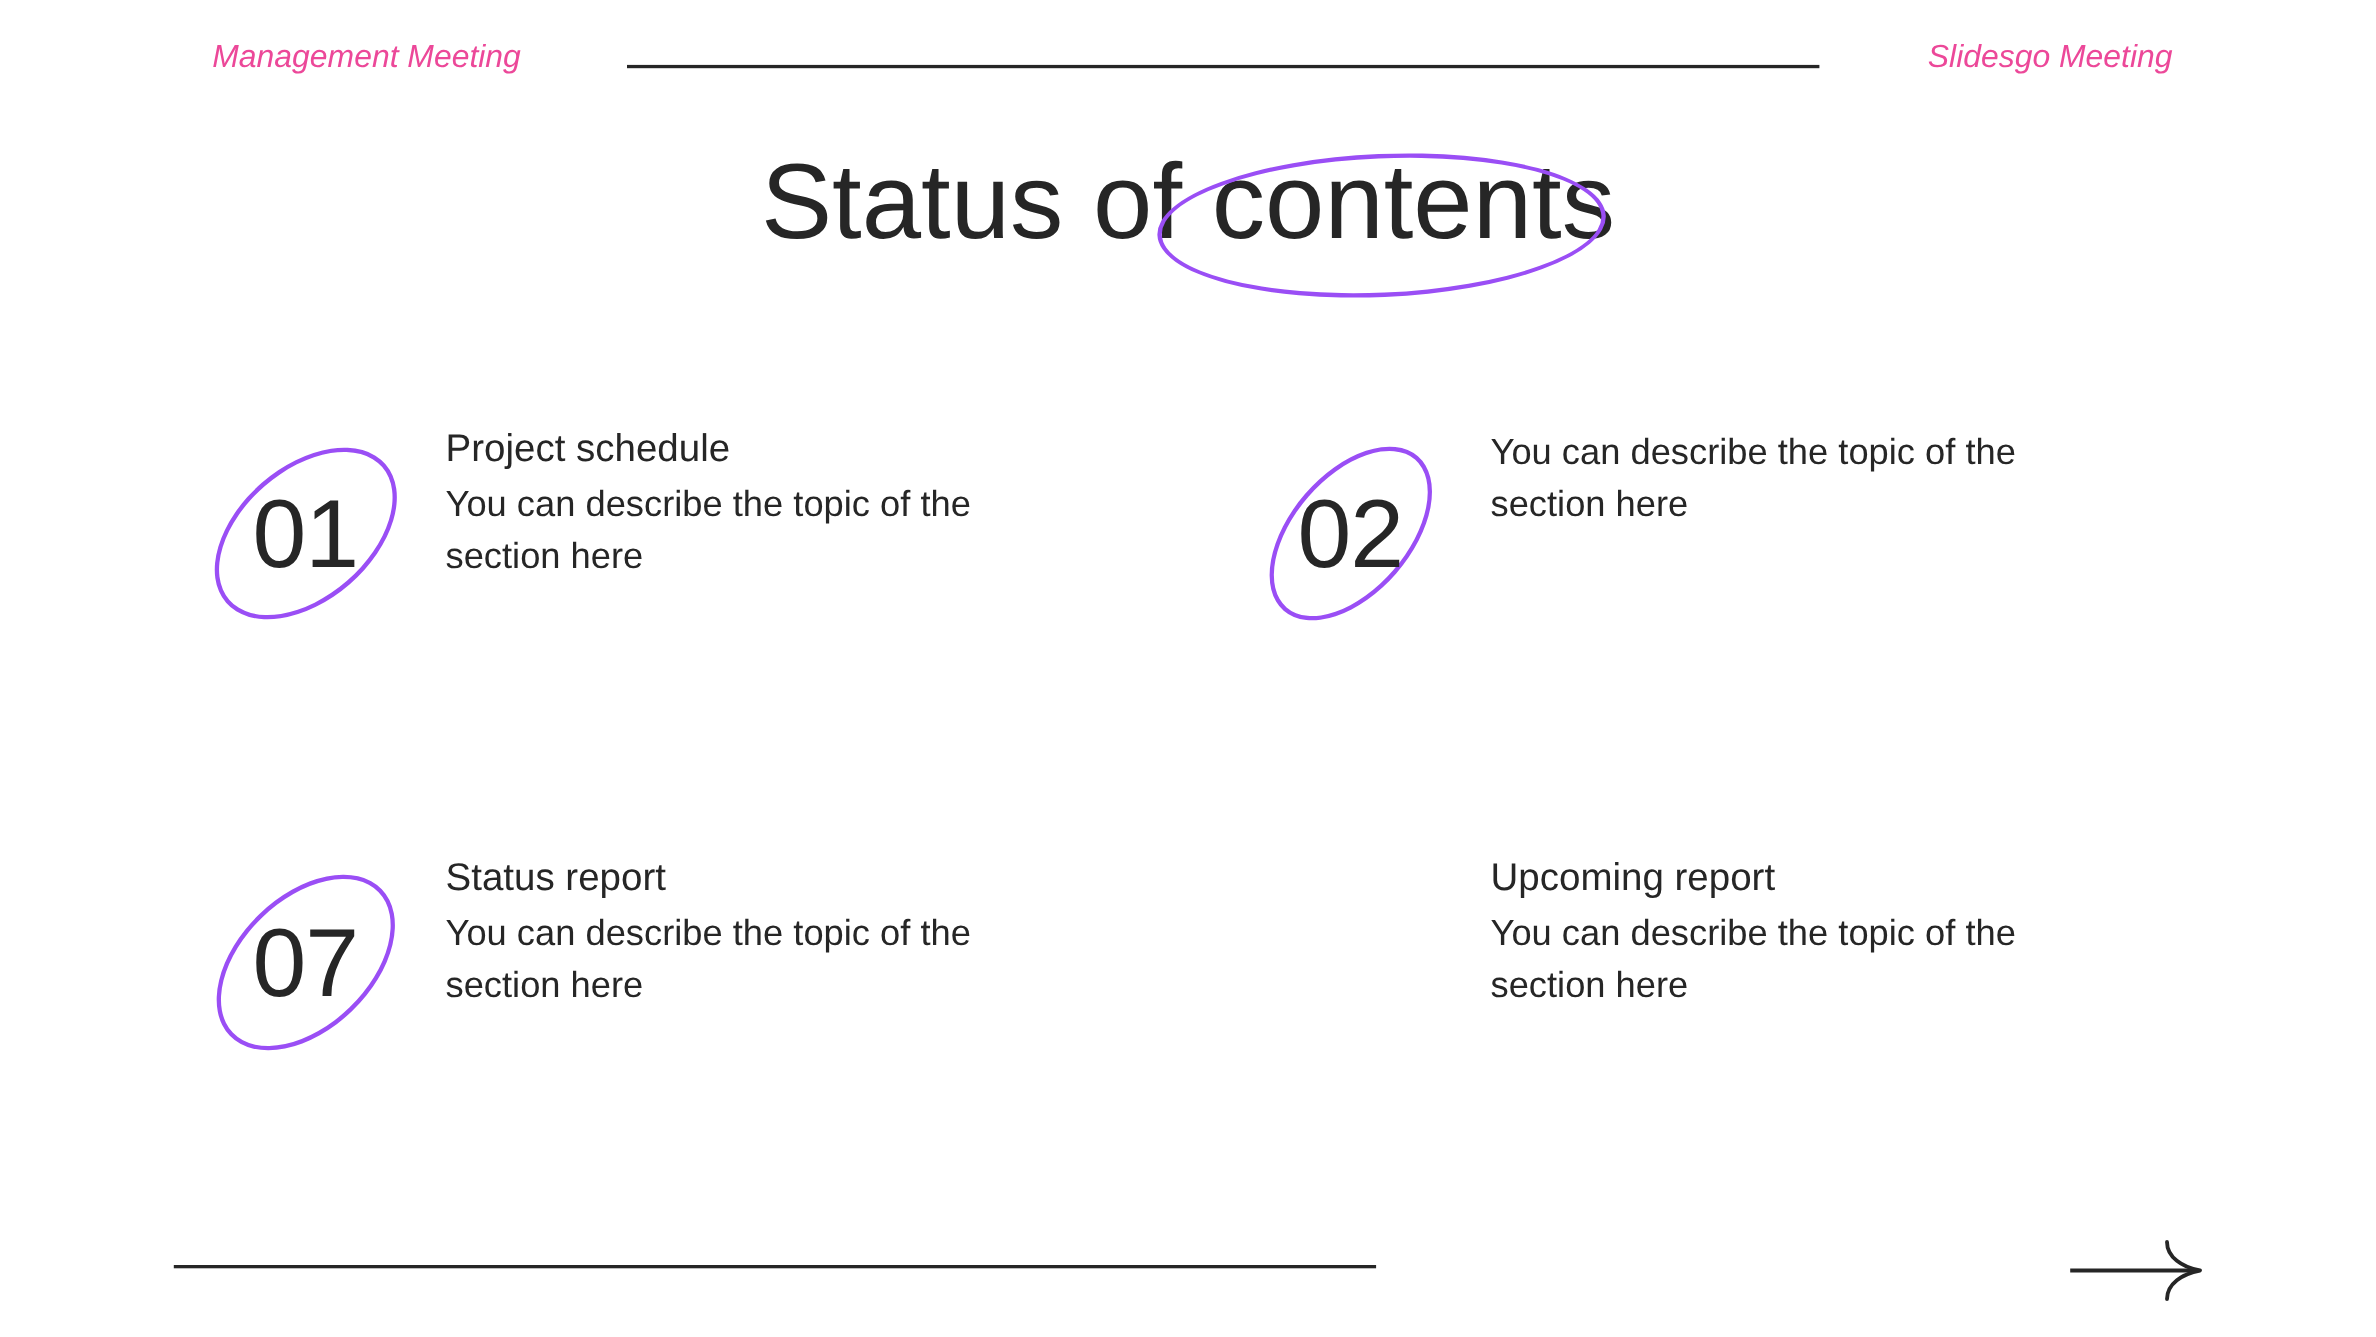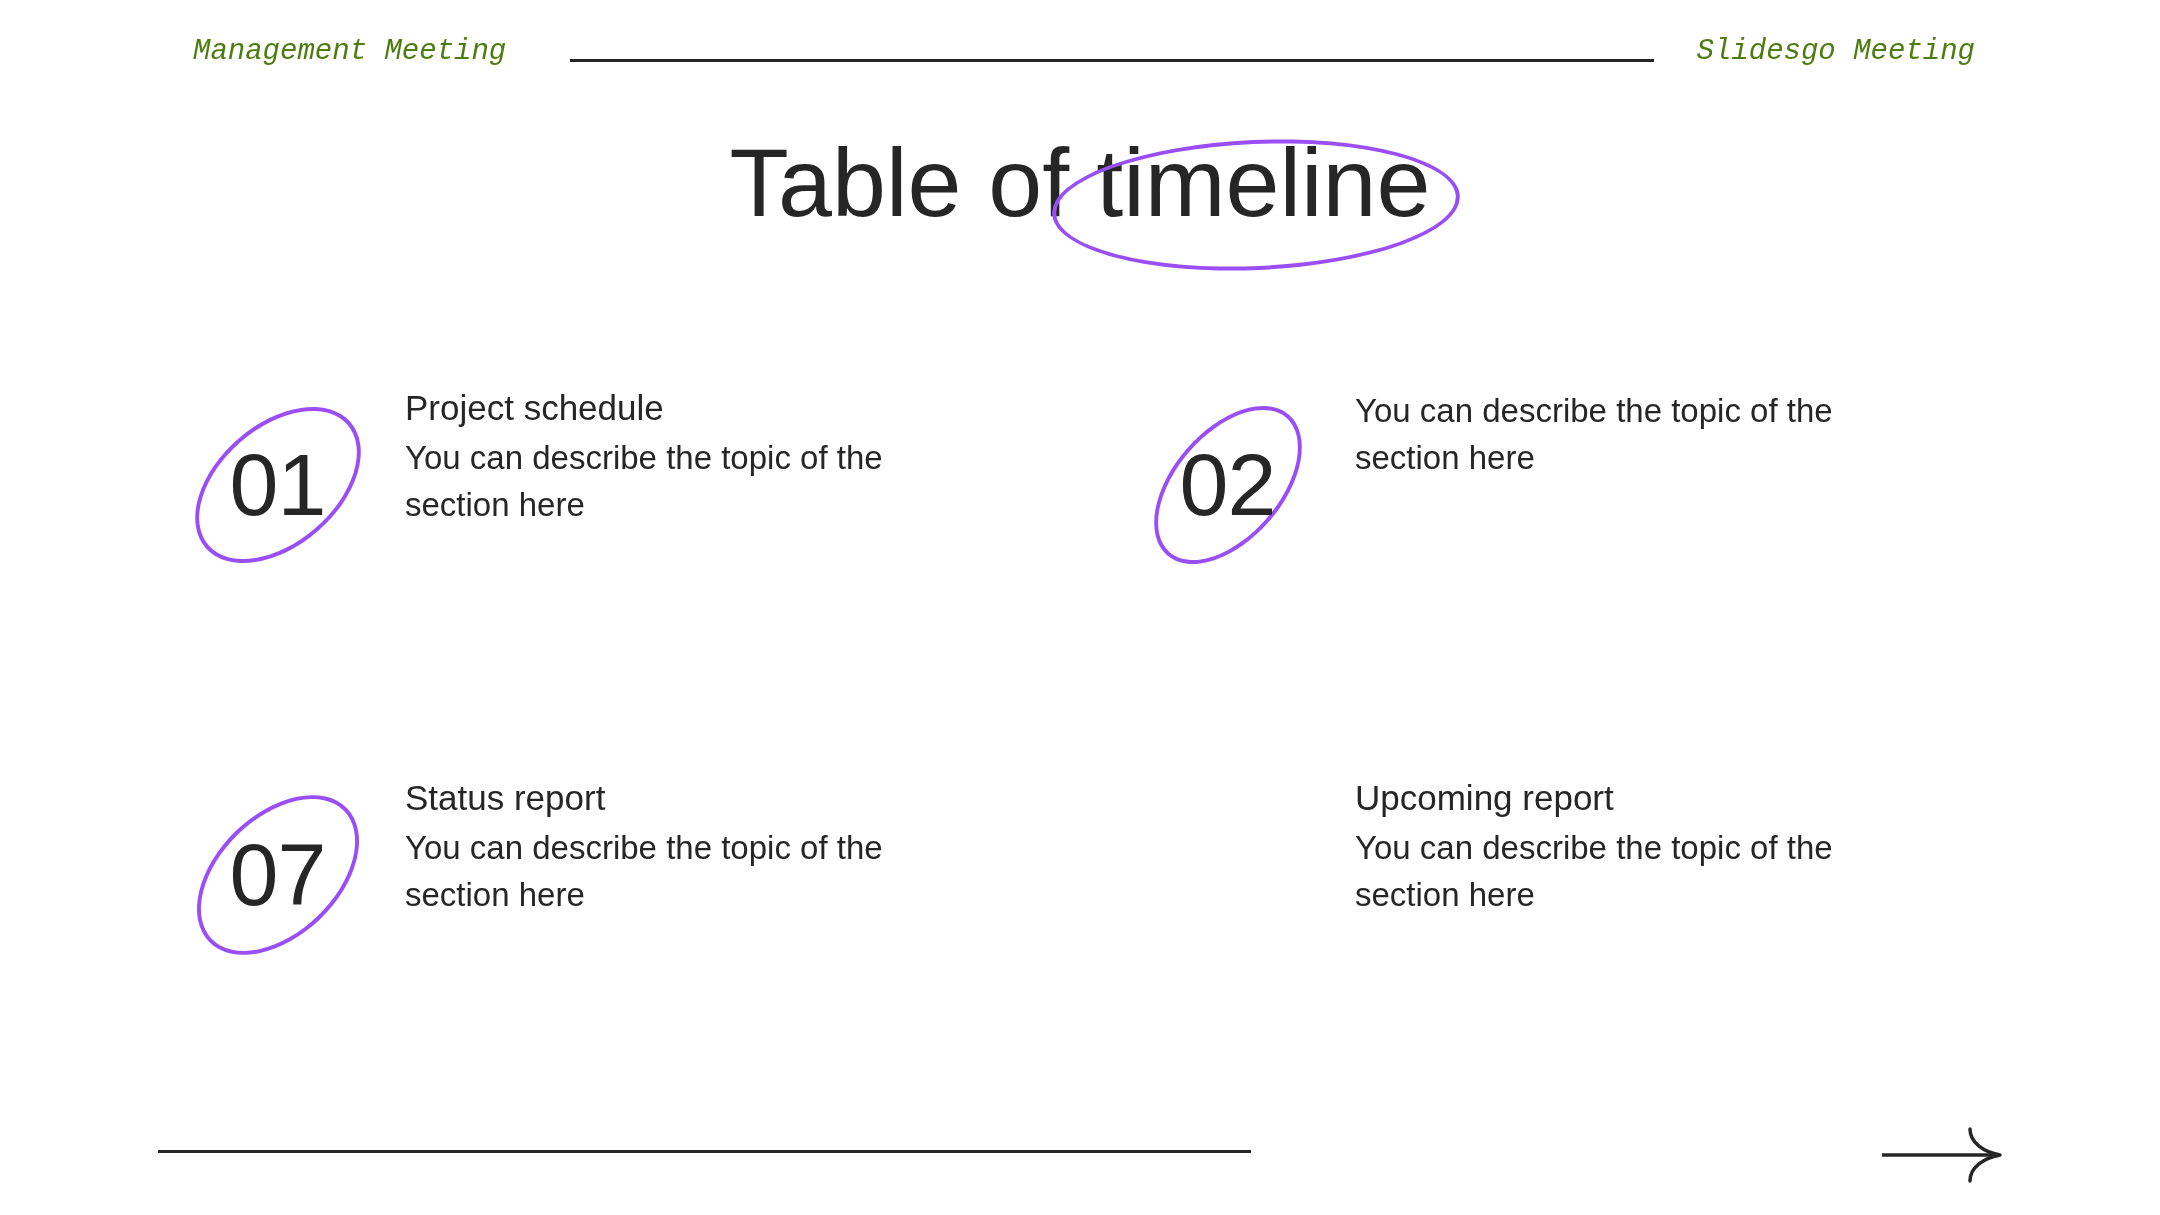--- a/index.html
+++ b/index.html
@@ -21,25 +21,25 @@
     width: 2160px;
     height: 1215px;
     background: #ffffff;
   }
 
   
   .header-left,
   .header-right {
     position: absolute;
     top: 35px;
-    font-family: Liberation Mono, monospace;
+    font-family: Liberation Sans, sans-serif;
     font-style: italic;
     font-size: 29px;
     line-height: 1.2;
-    color: #4d7c0f;
+    color: #ec4899;
     white-space: nowrap;
   }
   .header-left  { left: 193px; }
   .header-right { right: 185px; text-align: right; }
 
   .header-rule {
     position: absolute;
     left: 570px;
     top: 59px;
     width: 1084px;
@@ -190,21 +190,21 @@
 
 <div class="slide">
 
   <div class="header-left">Management Meeting</div>
 
   <div class="header-rule"></div>
 
   <div class="header-right">Slidesgo Meeting</div>
 
   <div class="title-wrap">
-    <span class="title-text">Table of timeline</span>
+    <span class="title-text">Status of contents</span>
   </div>
   <div class="title-ellipse"></div>
 
   <div class="grid">
 
     <div class="item c1 r1">
       <div class="badge">
         <div class="ring" style="transform:rotate(-41deg);"></div>
         <div class="num">01</div>
       </div>

